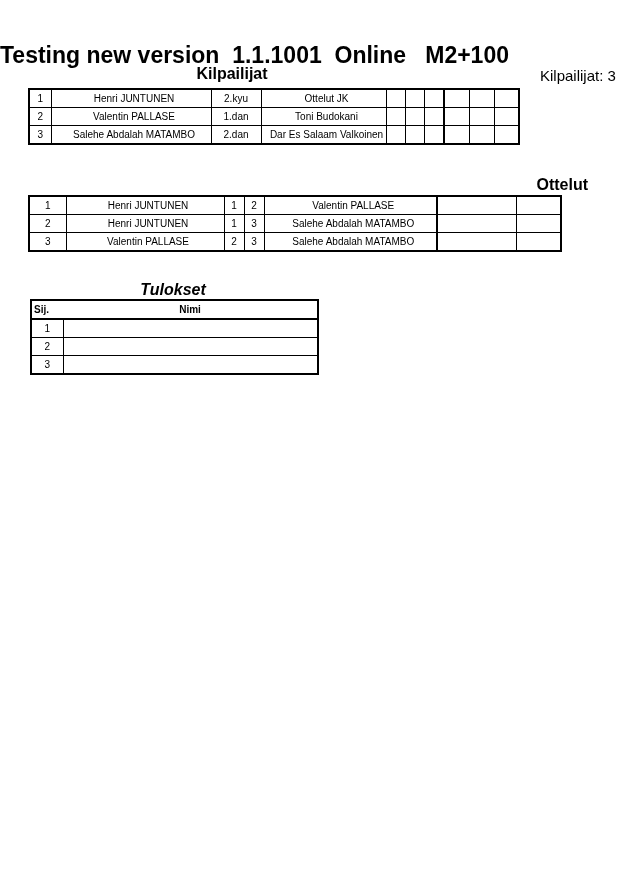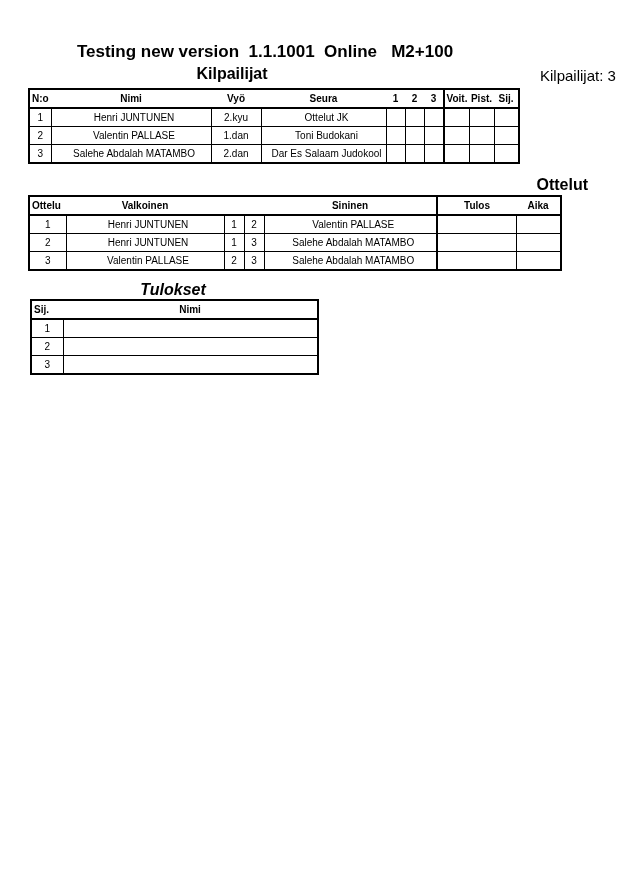--- a/index.html
+++ b/index.html
@@ -6,22 +6,22 @@
   body {
     width: 630px; height: 891px;
     position: relative;
     background: #ffffff;
     font-family: "Liberation Sans", sans-serif;
     color: #000000;
   }
   .abs { position: absolute; }
   .page-title {
     top: 42px; left: 0; width: 530px;
-    text-align: center;
-    font-size: 17px; font-weight: bold;
+    text-align: left;
+    font-size: 23px; font-weight: bold;
     white-space: pre;
   }
   .sec-title { font-size: 16px; font-weight: bold; text-align: center; }
   .sec-kilpailijat { top: 65px; left: 0; width: 464px; }
   .sec-ottelut   { top: 176px; left: 0; width: 588px; text-align: right; }
   .sec-tulokset  { top: 281px; left: 0; width: 346px; font-style: italic; }
   .count-label { top: 67px; left: 540px; font-size: 15px; }
 
   table.t {
     position: absolute;
@@ -67,32 +67,20 @@
       <col style="width:50px">
       <col style="width:125px">
     <col style="width:19px">
       <col style="width:19px">
       <col style="width:20px">
     <col style="width:25px">
       <col style="width:25px">
       <col style="width:25px">
   </colgroup>
   <tbody>
-      <tr>
-    <th class="hl">N:o</th>
-    <th>Nimi</th>
-    <th>Vyö</th>
-    <th>Seura</th>
-    <th>1</th>
-    <th>2</th>
-    <th>3</th>
-    <th class="thick">Voit.</th>
-    <th>Pist.</th>
-    <th>Sij.</th>
-  </tr>
   <tr>
     <td>1</td>
     <td class="l">Henri JUNTUNEN</td>
     <td>2.kyu</td>
     <td class="l">Ottelut JK</td>
     <td></td>
     <td></td>
     <td></td>
     <td class="thick"></td>
     <td></td>
@@ -107,21 +95,21 @@
     <td></td>
     <td></td>
     <td class="thick"></td>
     <td></td>
     <td></td>
   </tr>
   <tr>
     <td>3</td>
     <td class="l">Salehe Abdalah MATAMBO</td>
     <td>2.dan</td>
-    <td class="l">Dar Es Salaam Judokool</td>
+    <td class="l">Dar Es Salaam Valkoinen</td>
     <td></td>
     <td></td>
     <td></td>
     <td class="thick"></td>
     <td></td>
     <td></td>
   </tr>
 </tbody>
   </table>
 
@@ -131,29 +119,20 @@
   <colgroup>
     <col style="width:37px">
       <col style="width:158px">
       <col style="width:20px">
       <col style="width:20px">
     <col style="width:173px">
       <col style="width:79px">
       <col style="width:45px">
   </colgroup>
   <tbody>
-      <tr>
-    <th class="hl">Ottelu</th>
-    <th>Valkoinen</th>
-    <th></th>
-    <th></th>
-    <th>Sininen</th>
-    <th class="thick">Tulos</th>
-    <th>Aika</th>
-  </tr>
   <tr>
     <td>1</td>
     <td class="l">Henri JUNTUNEN</td>
     <td>1</td>
     <td>2</td>
     <td class="l">Valentin PALLASE</td>
     <td class="thick"></td>
     <td></td>
   </tr>
   <tr>

